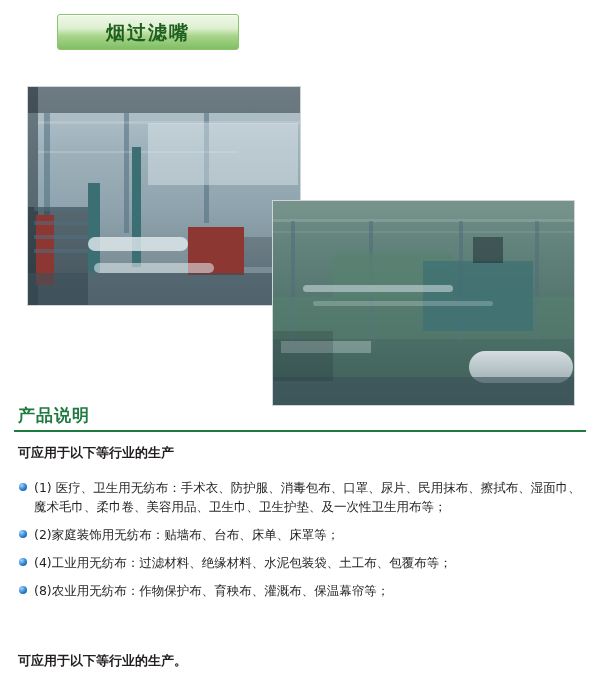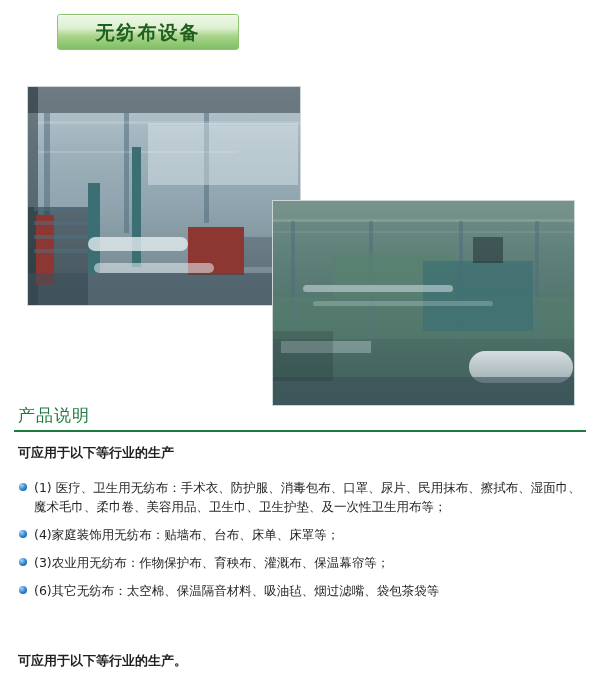--- a/index.html
+++ b/index.html
@@ -130,21 +130,21 @@
     right: 0;
     background: rgba(60,80,90,0.6);
   }
 
   
   .section-heading {
     position: absolute;
     left: 18px;
     top: 404px;
     font-size: 17px;
-    font-weight: normal;
+    font-weight: bold;
     color: #1f7a3f;
     letter-spacing: 1px;
     font-family: "DejaVu Sans", sans-serif;
   }
   .heading-rule {
     position: absolute;
     left: 14px;
     top: 430px;
     width: 572px;
     height: 2px;
@@ -195,21 +195,21 @@
     font-size: 13px;
     font-weight: bold;
     color: #231f20;
     font-family: "DejaVu Sans", sans-serif;
   }
 </style>
 </head>
 <body>
 
 <div class="title-banner">
-  <div class="title-text">无纺布设备</div>
+  <div class="title-text">烟过滤嘴</div>
 </div>
 
 <div class="photos">
 
   <div class="photo photo-left">
     <div class="ph-sky"></div>
     <div class="beamset">
       <div class="dark" style="left:0;top:0;width:272px;height:26px;"></div>
       <div class="dark" style="left:0;top:0;width:10px;height:218px;"></div>
       <div class="mid" style="left:16px;top:26px;width:6px;height:150px;"></div>
@@ -264,25 +264,25 @@
 
 <div class="intro">可应用于以下等行业的生产</div>
 
 <div class="list">
   <div class="list-item">
     <span class="bullet"></span>
     <span class="text">(1) 医疗、卫生用无纺布：手术衣、防护服、消毒包布、口罩、尿片、民用抹布、擦拭布、湿面巾、魔术毛巾、柔巾卷、美容用品、卫生巾、卫生护垫、及一次性卫生用布等；</span>
   </div>
   <div class="list-item">
     <span class="bullet"></span>
-    <span class="text">(4)家庭装饰用无纺布：贴墙布、台布、床单、床罩等；</span>
-  </div>
-  <div class="list-item">
-    <span class="bullet"></span>
-    <span class="text">(3)农业用无纺布：作物保护布、育秧布、灌溉布、保温幕帘等；</span>
-  </div>
-  <div class="list-item">
-    <span class="bullet"></span>
-    <span class="text">(6)其它无纺布：太空棉、保温隔音材料、吸油毡、烟过滤嘴、袋包茶袋等</span>
+    <span class="text">(2)家庭装饰用无纺布：贴墙布、台布、床单、床罩等；</span>
+  </div>
+  <div class="list-item">
+    <span class="bullet"></span>
+    <span class="text">(4)工业用无纺布：过滤材料、绝缘材料、水泥包装袋、土工布、包覆布等；</span>
+  </div>
+  <div class="list-item">
+    <span class="bullet"></span>
+    <span class="text">(8)农业用无纺布：作物保护布、育秧布、灌溉布、保温幕帘等；</span>
   </div>
 </div>
 
 <div class="footer-note">可应用于以下等行业的生产。</div>
 
 </body></html>

